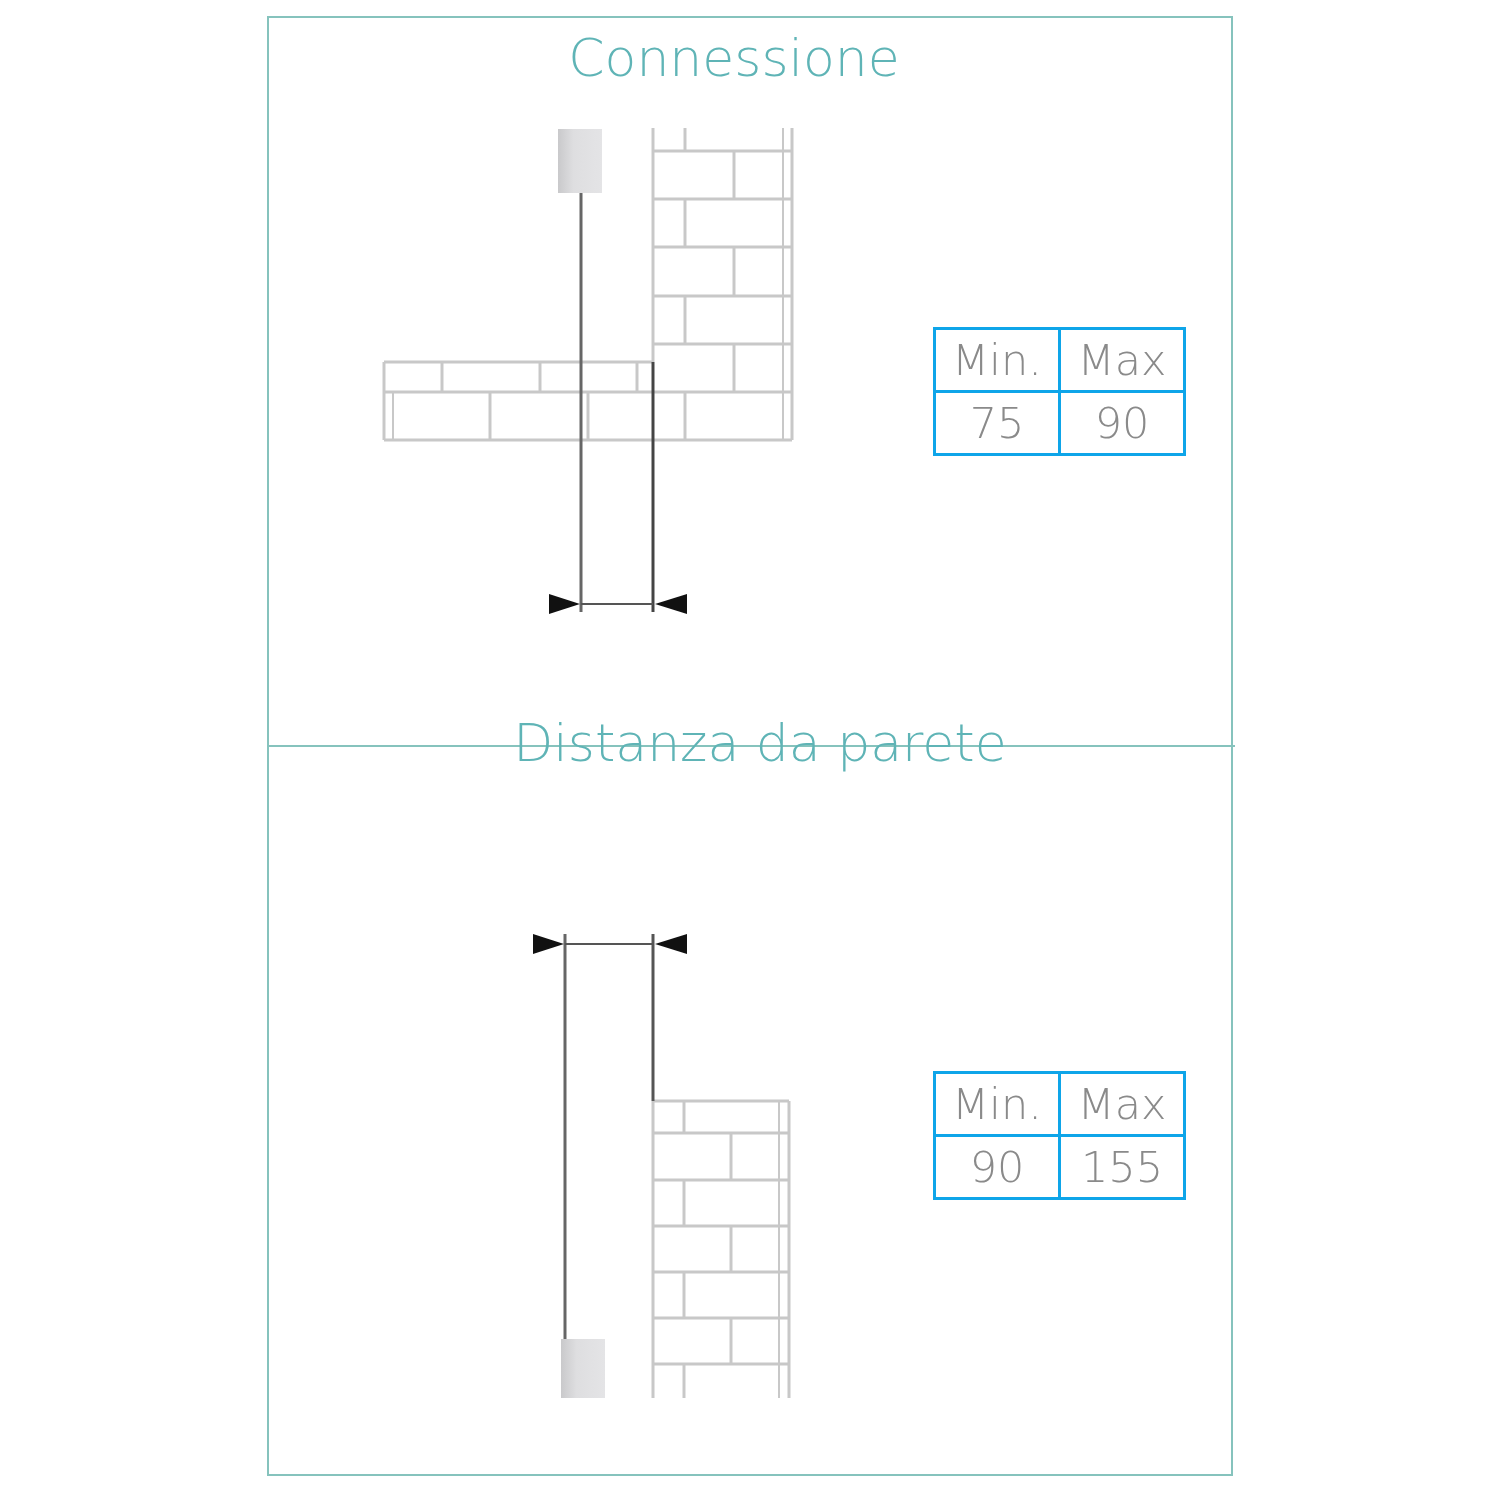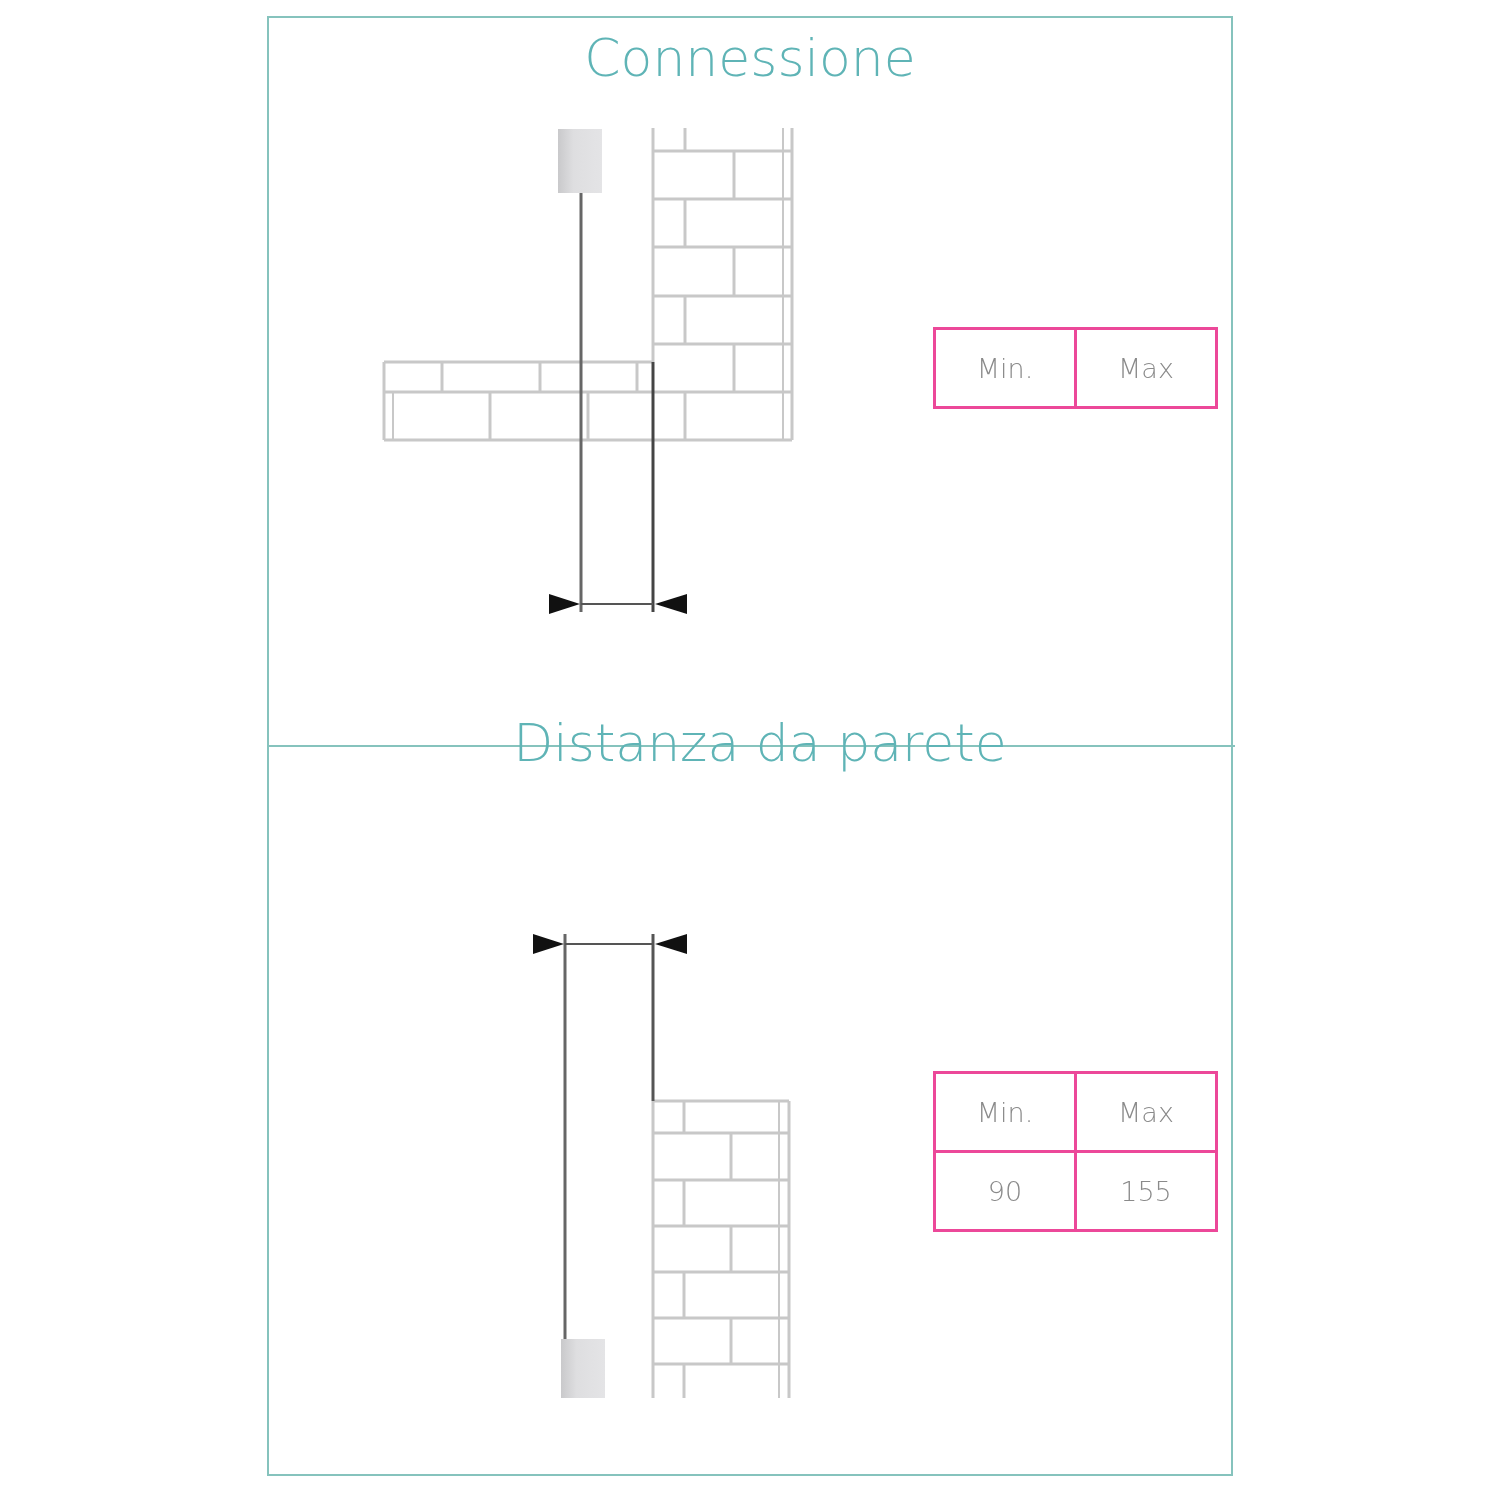--- a/index.html
+++ b/index.html
@@ -1,23 +1,23 @@
 <!DOCTYPE html>
 <html><head>
 <meta charset="utf-8">
 <style>
   html, body { margin: 0; padding: 0; background: #ffffff; }
   body { width: 1500px; height: 1500px; position: relative; overflow: hidden; font-family: "DejaVu Sans", sans-serif; }
   .frame { position: absolute; left: 267px; top: 16px; width: 966px; height: 1460px; border: 2px solid #86c3bd; box-sizing: border-box; }
   .divider { position: absolute; left: 267px; top: 745px; width: 968px; height: 2px; background: #86c3bd; }
   .title { position: absolute; color: #5fb4b6; font-size: 52px; font-weight: 300; text-align: center; letter-spacing: 0px; font-family: "DejaVu Sans", sans-serif; }
-  .title.t1 { left: 500px; top: 28px; width: 500px; }
+  .title.t1 { left: 484px; top: 28px; width: 500px; }
   .title.t2 { left: 460px; top: 713px; width: 600px; }
   .tbl { position: absolute; border-collapse: collapse; }
-  .tbl td { border: 3px solid #ec4899; width: 122px; height: 60px; text-align: center; vertical-align: middle; color: #8a8a8a; font-size: 27px; font-weight: 300; font-family: "DejaVu Sans", sans-serif; padding: 8px; }
+  .tbl td { border: 3px solid #0ea5e9; width: 122px; height: 60px; text-align: center; vertical-align: middle; color: #8a8a8a; font-size: 43px; font-weight: 300; font-family: "DejaVu Sans", sans-serif; padding: 0; }
   .tbl.a { left: 933px; top: 327px; }
   .tbl.b { left: 933px; top: 1071px; }
   svg.dg { position: absolute; left: 0; top: 0; }
 </style>
 </head>
 <body>
 
 <div class="frame"></div>
 <div class="divider"></div>
 
@@ -103,20 +103,24 @@
     <polygon points="687,934 687,954 655,944" fill="#111"></polygon>
   </g>
 </svg>
 
 <table class="tbl a">
   <tbody>
       <tr>
     <td>Min.</td>
     <td>Max</td>
   </tr>
+  <tr>
+    <td>75</td>
+    <td>90</td>
+  </tr>
 </tbody>
   </table>
 
 <div class="title t2">Distanza da parete</div>
 
 <table class="tbl b">
   <tbody>
       <tr>
     <td>Min.</td>
     <td>Max</td>

